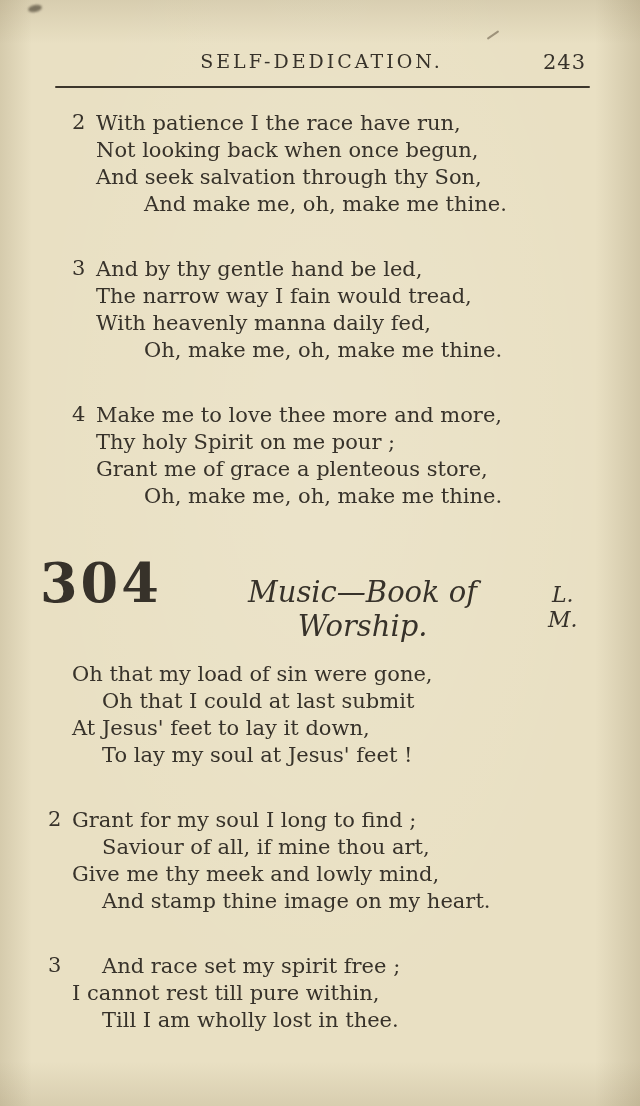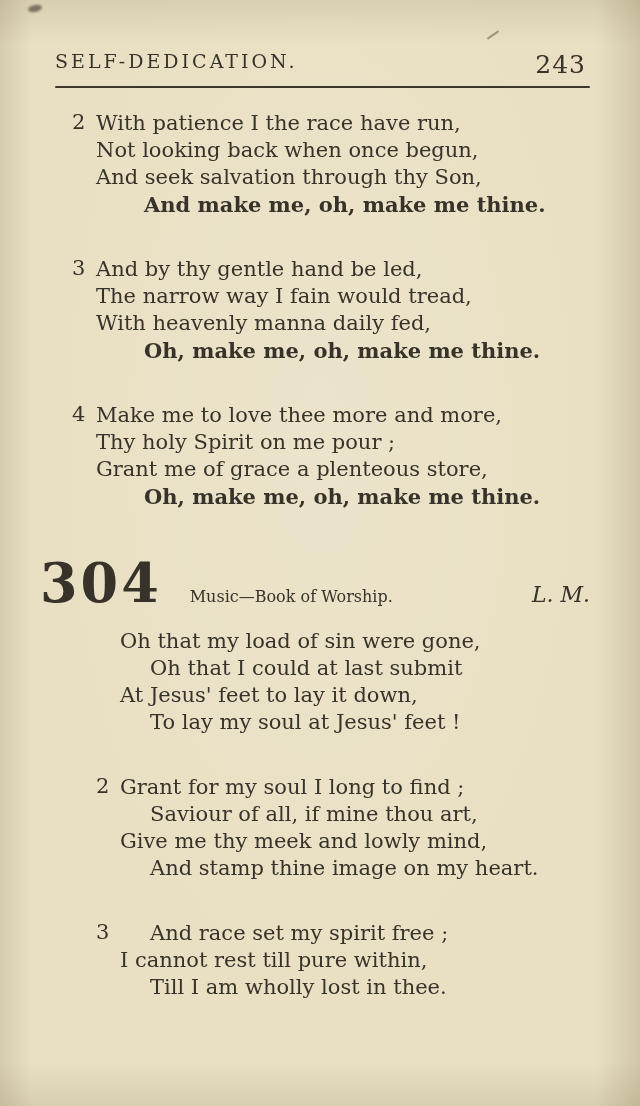--- a/index.html
+++ b/index.html
@@ -42,75 +42,76 @@
     border-radius: 2px;
   }
   .header {
     position: absolute;
     top: 50px; left: 55px; right: 52px;
     height: 30px;
   }
   .running-head {
     position: absolute;
     left: 0; right: 0;
-    text-align: left;
+    text-align: center;
     font-size: 19px;
     letter-spacing: 3px;
   }
   .page-num {
     position: absolute;
     right: 2px; top: 0;
-    font-size: 25px;
+    font-size: 21px;
     letter-spacing: 1px;
   }
   .header-rule {
     position: absolute;
     top: 86px; left: 55px; right: 50px;
     height: 2px;
     background: #3c362b;
     border-radius: 1px;
   }
   .content {
     position: absolute;
     top: 110px; left: 0; right: 0;
   }
   .verse {
     display: flex;
     align-items: flex-start;
     margin-bottom: 38px;
   }
   .hymn-a .verse { padding-left: 72px; }
-  .hymn-b .verse { padding-left: 96px; }
+  .hymn-b .verse { padding-left: 48px; }
   .vnum {
     flex: 0 0 24px;
     font-size: 21px;
   }
   .vlines p {
     margin: 0;
     font-size: 21px;
     line-height: 27px;
     white-space: nowrap;
   }
-  .hymn-a .ind { padding-left: 48px; font-weight: bold; }
+  .hymn-a .ind { padding-left: 48px; }
   .hymn-b .ind { padding-left: 30px; }
   .hymn-head {
     display: flex;
     align-items: baseline;
     padding-left: 40px;
     margin: 46px 50px 18px 0;
     text-align: center;
   }
   .hymn-number {
     font-size: 54px;
     font-weight: bold;
     letter-spacing: 3px;
     line-height: 1;
   }
   .hymn-source {
-    font-size: 16px;
+    font-style: italic;
+    font-size: 29px;
     margin-left: 28px;
   }
   .hymn-meter {
     font-style: italic;
     font-size: 22px;
     margin-left: auto;
   }
 </style>
 </head>
 <body>

